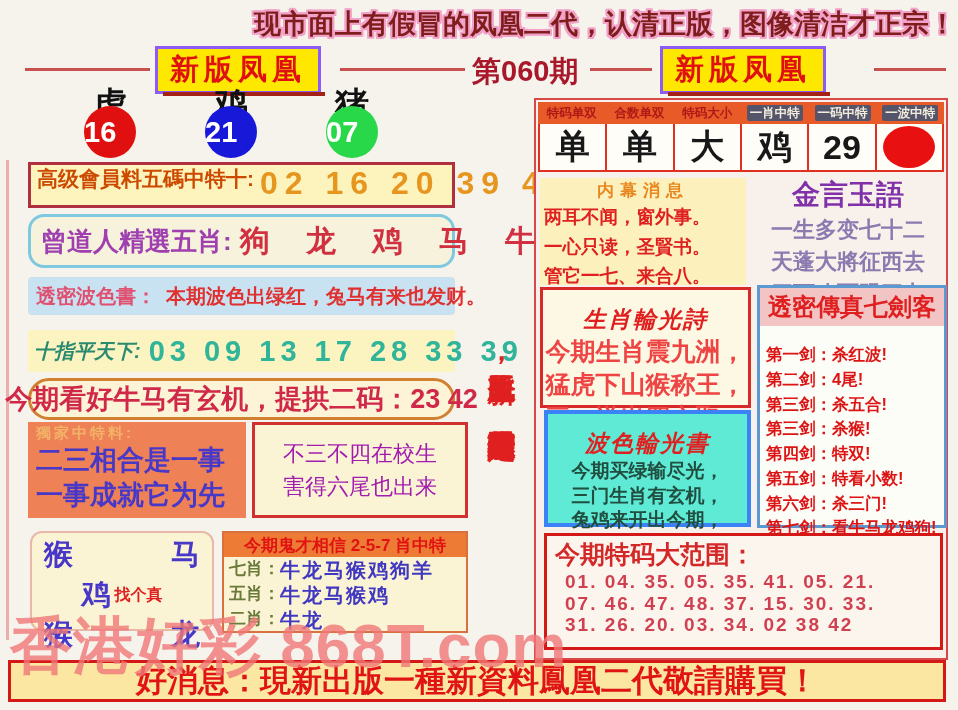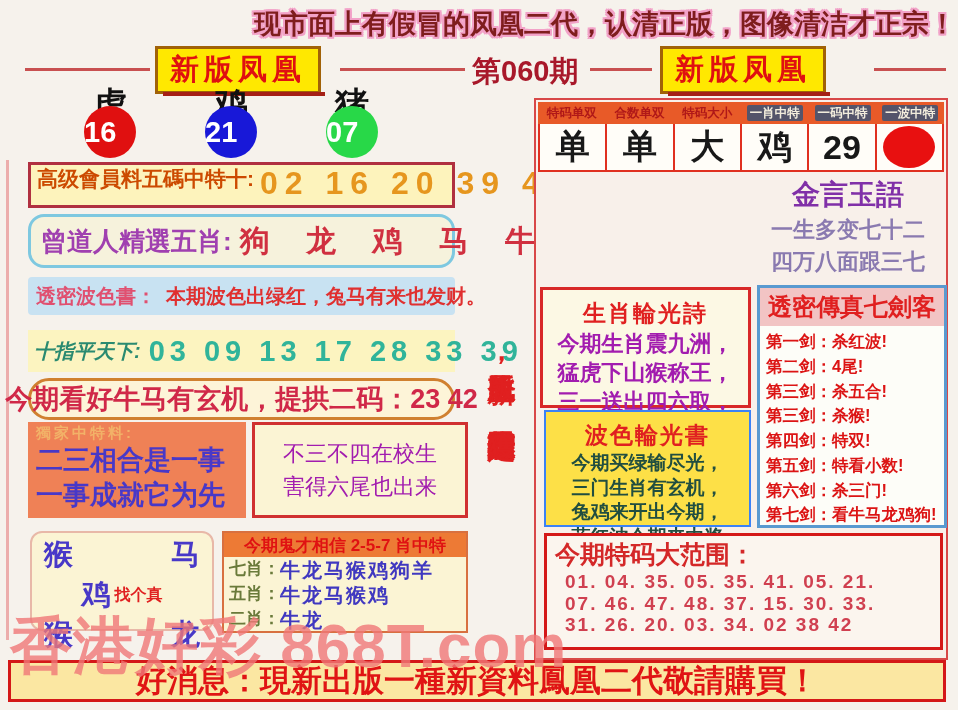--- a/index.html
+++ b/index.html
@@ -4,21 +4,21 @@
 <style>
   html,body{margin:0;padding:0;background:#e8e4de;}
   .page{position:relative;width:958px;height:710px;background:#f6f2ec;overflow:hidden;
         font-family:"Liberation Sans","DejaVu Sans",sans-serif;}
   .abs{position:absolute;}
   
   .top-warning{left:2px;top:6px;width:954px;text-align:right;font-size:27px;font-weight:bold;color:#7f1d1d;
     text-shadow:2px 0 #f2a2c8,-2px 0 #f2a2c8,0 2px #f2a2c8,0 -2px #f2a2c8,2px 2px #f2a2c8,-2px -2px #f2a2c8,2px -2px #f2a2c8,-2px 2px #f2a2c8;
     white-space:nowrap;}
   .hline{height:3px;background:#c85050;}
-  .brand{background:#ffe800;border:3px solid #a16207;color:#e01010;font-size:29px;font-weight:bold;
+  .brand{background:#ffe800;border:3px solid #8b5cf6;color:#e01010;font-size:29px;font-weight:bold;
     padding:1px 12px;letter-spacing:5px;white-space:nowrap;}
   .brand-underline{height:4px;background:#a52016;}
   .issue{font-size:29px;font-weight:bold;color:#a8182a;white-space:nowrap;}
   
   .animal{font-size:34px;font-weight:bold;color:#111;}
   .ball{width:52px;height:52px;border-radius:50%;color:#fff;font-size:29px;font-weight:bold;
     display:flex;align-items:center;}
   
   .lbox{left:28px;width:427px;box-sizing:border-box;}
   .vip{top:162px;height:46px;background:#fdf3bc;border:3px solid #b03040;display:flex;align-items:flex-start;padding:0 6px;}
@@ -68,29 +68,29 @@
   .rt-vcell:first-child{margin-left:0;}
   .red-ball{width:52px;height:42px;border-radius:50%;}
   .insider{position:absolute;left:4px;top:78px;width:206px;height:107px;background:#fcf0bc;box-sizing:border-box;padding:1px 4px;}
   .insider-title{text-align:center;font-size:17px;font-weight:bold;color:#e8871e;letter-spacing:6px;}
   .insider-line{font-size:18.5px;font-weight:bold;color:#de2020;line-height:1.6;white-space:nowrap;}
   .golden{position:absolute;left:214px;top:76px;width:196px;height:110px;text-align:center;}
   .golden-title{font-size:28px;font-weight:bold;color:#8030a8;}
   .golden-line{font-size:22px;font-weight:bold;color:#8a7ab0;line-height:1.45;white-space:nowrap;}
   .poem1{position:absolute;left:4px;top:187px;width:211px;height:121px;background:#fcf8e4;border:3px solid #d82828;
     box-sizing:border-box;text-align:center;}
-  .poem2{position:absolute;left:8px;top:310px;width:207px;height:117px;background:#fde047;border:2px solid #3b82f6;
+  .poem2{position:absolute;left:8px;top:310px;width:207px;height:117px;background:#5eead4;border:4px solid #3b82f6;
     box-sizing:border-box;text-align:center;}
-  .poem-title{font-size:23px;font-weight:bold;color:#e02020;letter-spacing:2px;margin-top:8px;}
-  .poem1 .poem-line{font-size:22px;font-weight:bold;color:#a21caf;line-height:1.32;white-space:nowrap;}
+  .poem-title{font-size:23px;font-weight:bold;color:#e02020;letter-spacing:2px;margin-top:14px;font-style:italic;}
+  .poem1 .poem-line{font-size:25px;font-weight:bold;color:#ef4444;line-height:1.32;white-space:nowrap;}
   .poem2 .poem-line{font-size:19px;font-weight:bold;color:#214e40;line-height:1.3;white-space:nowrap;}
   .swords{position:absolute;left:221px;top:185px;width:190px;height:243px;background:#fdfdf8;border:3px solid #5a9ad0;box-sizing:border-box;}
   .swords-head{background:#f2c4c4;height:38px;display:flex;align-items:center;justify-content:center;
     font-size:24px;font-weight:bold;color:#e02020;white-space:nowrap;}
-  .swords-body{padding:3px 6px;}
+  .swords-body{padding:16px 6px;}
   .sword-line{font-size:16.5px;font-weight:bold;color:#dc1414;line-height:1.5;white-space:nowrap;}
   .range{position:absolute;left:8px;top:433px;width:399px;height:117px;background:#fbf5ee;border:3px solid #d41818;
     box-sizing:border-box;padding:2px 6px 0 8px;}
   .range-title{font-size:25px;font-weight:bold;color:#d42828;font-family:Liberation Serif, serif;}
   .range-line{font-size:19px;font-weight:bold;color:#d04050;letter-spacing:2px;line-height:1.14;padding-left:10px;white-space:nowrap;}
   
   .watermark{left:10px;top:604px;font-size:62px;font-weight:bold;color:#f07878;opacity:.8;white-space:nowrap;z-index:6;letter-spacing:1px;}
   .banner{left:8px;top:660px;width:938px;height:42px;background:#fbe7a2;border:3px solid #d41818;box-sizing:border-box;
     display:flex;align-items:center;justify-content:center;z-index:5;}
   .banner-text{font-size:31px;font-weight:bold;color:#e01414;white-space:nowrap;}
@@ -212,24 +212,31 @@
         <div class="rt-vcell">单</div>
         <div class="rt-vcell">大</div>
         <div class="rt-vcell">鸡</div>
         <div class="rt-vcell">29</div>
         <div class="rt-vcell">
           <div class="red-ball" style="background-color: rgb(232, 16, 16);"></div>
         </div>
       </div>
     </div>
 
+    <div class="insider">
+      <div class="insider-title">内幕消息</div>
+      <div class="insider-line">两耳不闻，窗外事。</div>
+      <div class="insider-line">一心只读，圣賢书。</div>
+      <div class="insider-line">管它一七、来合八。</div>
+    </div>
 
     <div class="golden">
       <div class="golden-title">金言玉語</div>
       <div class="golden-line">一生多变七十二</div>
+      <div class="golden-line">天蓬大將征西去</div>
       <div class="golden-line">四万八面跟三七</div>
     </div>
 
     <div class="poem1">
       <div class="poem-title">生肖輪光詩</div>
       <div class="poem-line">今期生肖震九洲，</div>
       <div class="poem-line">猛虎下山猴称王，</div>
       <div class="poem-line">三一送出四六取，</div>
       <div class="poem-line">二一三七中间取。</div>
     </div>

